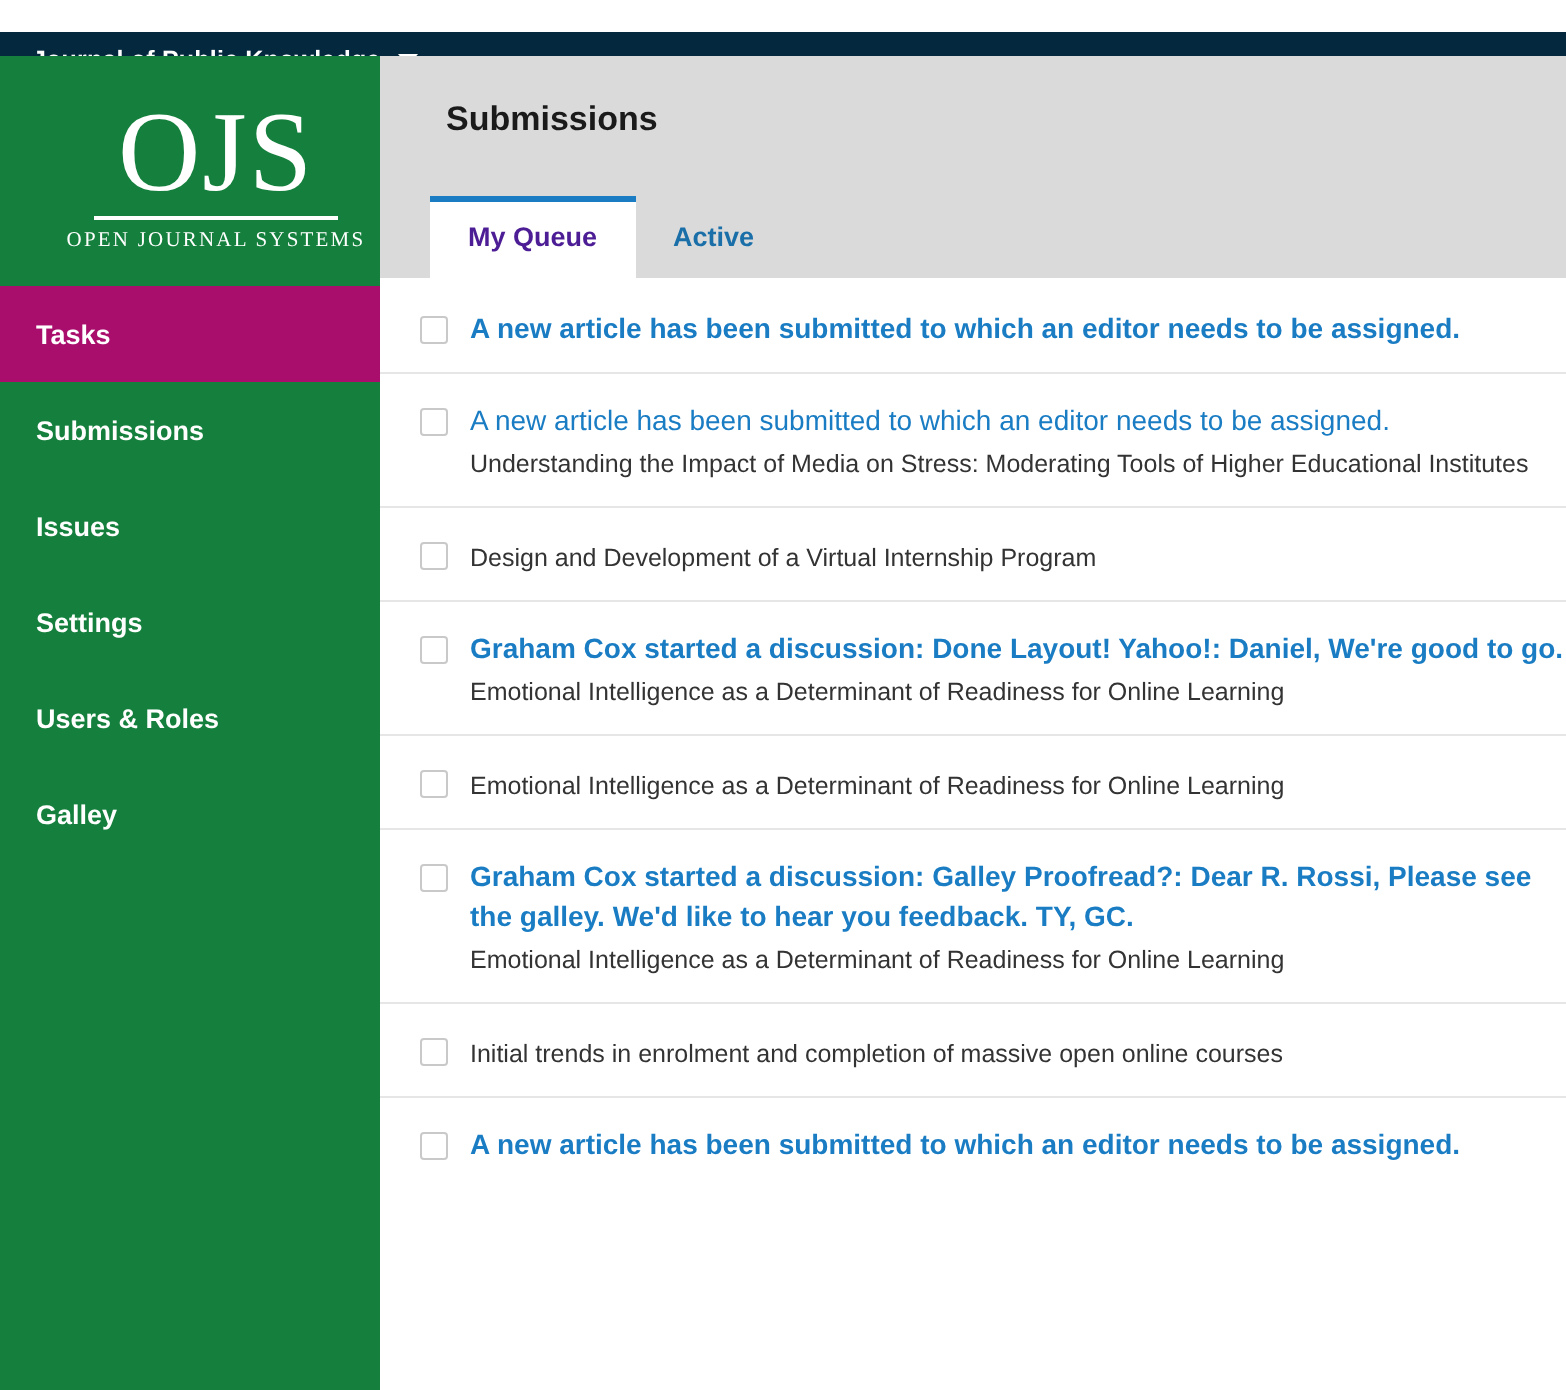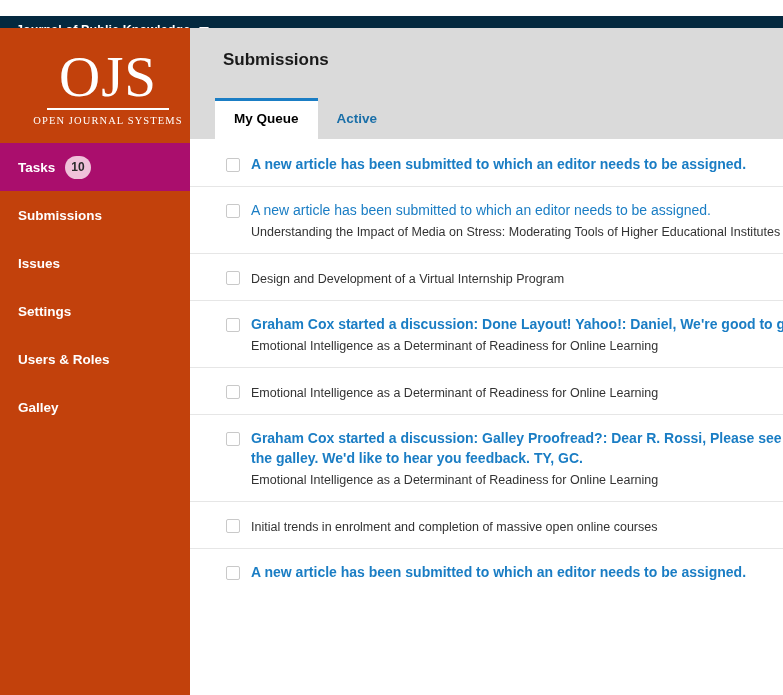--- a/index.html
+++ b/index.html
@@ -43,21 +43,21 @@
     border-right: 5px solid transparent;
     border-top: 6px solid #ffffff;
   }
 
   
   .sidebar {
     position: absolute;
     top: 28px; left: 0;
     width: 216px;
     height: 667px;
-    background: #c2410c;
+    background: #15803d;
   }
 
   .logo-block {
     height: 115px;
     display: flex;
     flex-direction: column;
     align-items: center;
     justify-content: center;
     padding-top: 6px;
   }
@@ -87,20 +87,21 @@
     align-items: center;
     height: 48px;
     padding-left: 18px;
     color: #ffffff;
     font-size: 13.5px;
     font-weight: bold;
     cursor: pointer;
   }
   .nav-item.active {
     background: #aa0e6d;
+    justify-content: space-between;
   }
   .nav-badge {
     display: inline-flex;
     align-items: center;
     justify-content: center;
     min-width: 23px;
     height: 23px;
     margin-left: 10px;
     padding: 0 6px;
     border-radius: 12px;
@@ -141,33 +142,33 @@
   }
   .tab {
     padding: 12px 19px 13px 19px;
     font-size: 13.5px;
     font-weight: bold;
     color: #1a6fa8;
     cursor: pointer;
   }
   .tab.active {
     background: #ffffff;
-    color: #000000;
+    color: #4c1d95;
     border-top: 3px solid #1a7dc4;
     padding-top: 10px;
   }
 
   
   .task-list {
     padding-top: 2px;
   }
   .task-row {
     display: flex;
     align-items: flex-start;
-    padding: 13px 0 12px 36px;
+    padding: 13px 0 12px 20px;
     border-bottom: 1px solid #e6e6e6;
     white-space: nowrap;
   }
   .task-row:last-child { border-bottom: none; }
 
   .task-checkbox {
     flex: 0 0 auto;
     width: 14px;
     height: 14px;
     margin-top: 4px;

